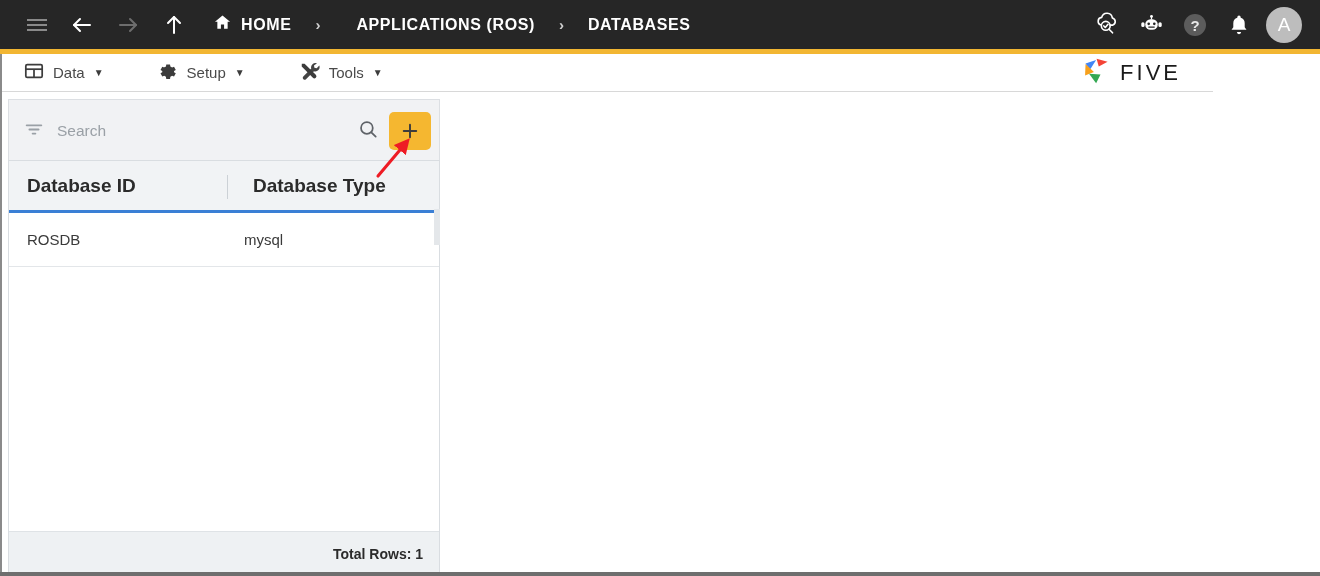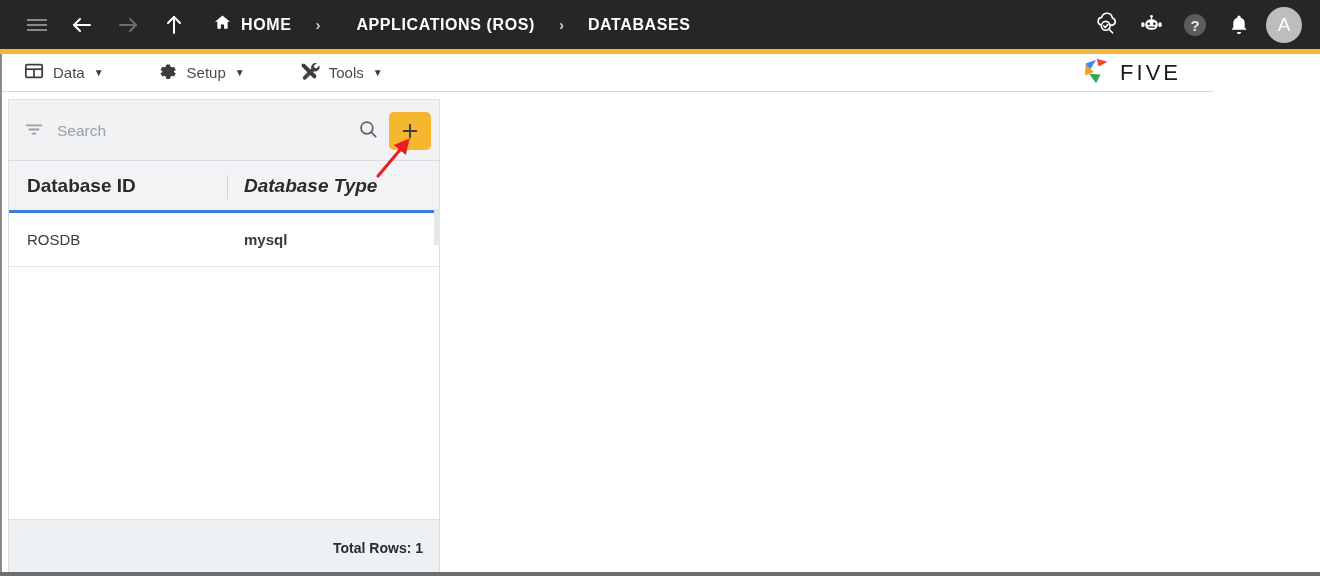--- a/index.html
+++ b/index.html
@@ -114,34 +114,34 @@
     display:flex; align-items:center;
     border-bottom:3px solid #3a7fd5;
     position:relative;
   }
   .th {
     font-size:19px; font-weight:700; color:#2b2b2b;
     display:flex; align-items:center; height:100%;
     cursor:pointer;
   }
   .th.col1 { width:218px; padding-left:18px; }
-  .th.col2 { flex:1; padding-left:17px;font-style:italic; }
+  .th.col2 { flex:1; padding-left:26px; }
   .th-divider {
     position:absolute; left:218px; top:14px; width:1px; height:24px; background:#ccd1d6;
   }
   .grid-body { flex:1; background:#ffffff; }
   .tr {
     height:54px; display:flex; align-items:center;
     border-bottom:1px solid #e3e6e9; cursor:pointer;
   }
   .td { font-size:15px; color:#3a3a3a; }
   .td.col1 { width:218px; padding-left:18px; }
-  .td.col2 { flex:1; padding-left:17px;font-weight:bold; }
+  .td.col2 { flex:1; padding-left:17px; }
   .grid-footer {
-    height:56px; background:#eef1f3; border-top:1px solid #dfe3e6;
+    height:44px; background:#eef1f3; border-top:1px solid #dfe3e6;
     display:flex; align-items:center; justify-content:flex-end;
     padding-right:16px;
     padding-left:12px;
   }
   .total-rows { font-size:14px; font-weight:700; color:#2b2b2b; }
 
   
   .annotation {
     position:absolute; left:366px; top:132px; width:56px; height:54px;
     pointer-events:none;

